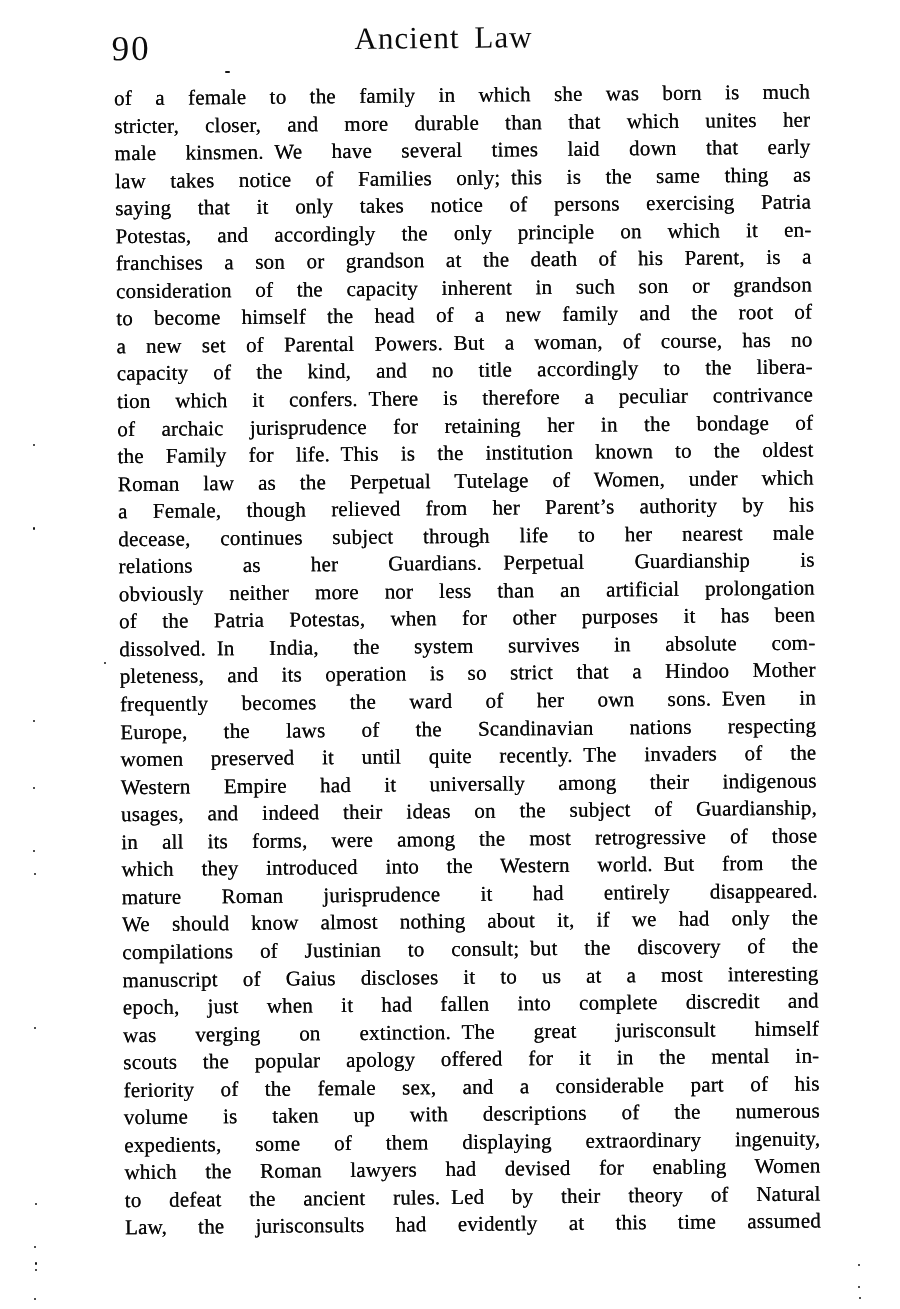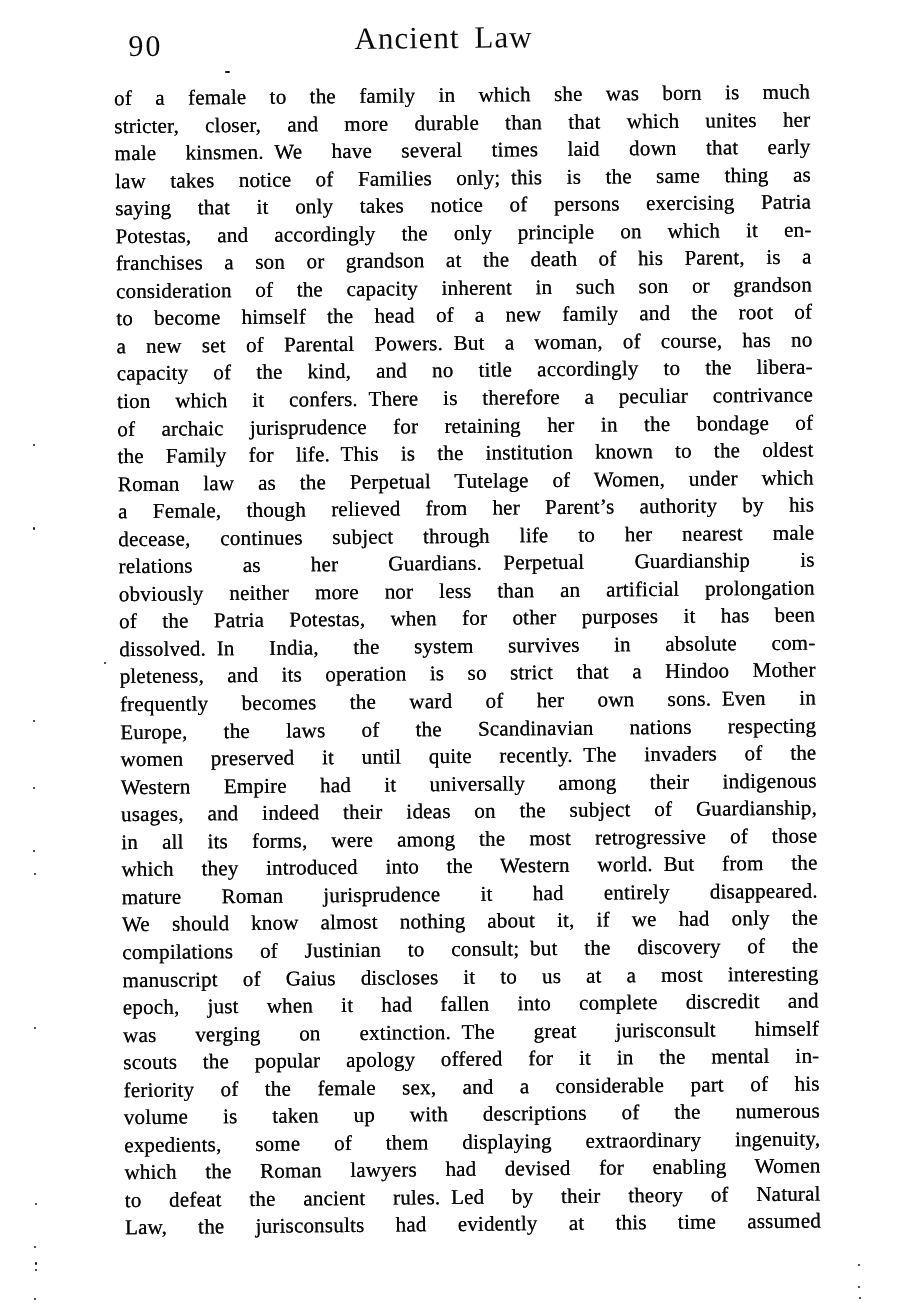--- a/index.html
+++ b/index.html
@@ -20,24 +20,23 @@
   .tilt {
     position: absolute;
     inset: 0;
     transform: rotate(-0.55deg);
     transform-origin: 50% 55%;
   }
   .folio {
     position: absolute;
     left: 118px;
     top: 28px;
-    font-size: 30px;
+    font-size: 35px;
     line-height: 1;
     letter-spacing: 2px;
-    margin-left: 17px;
   }
   .running-title {
     position: absolute;
     left: 0;
     right: 0;
     top: 22px;
     margin: 0;
     text-align: center;
     font-size: 31px;
     font-weight: normal;

